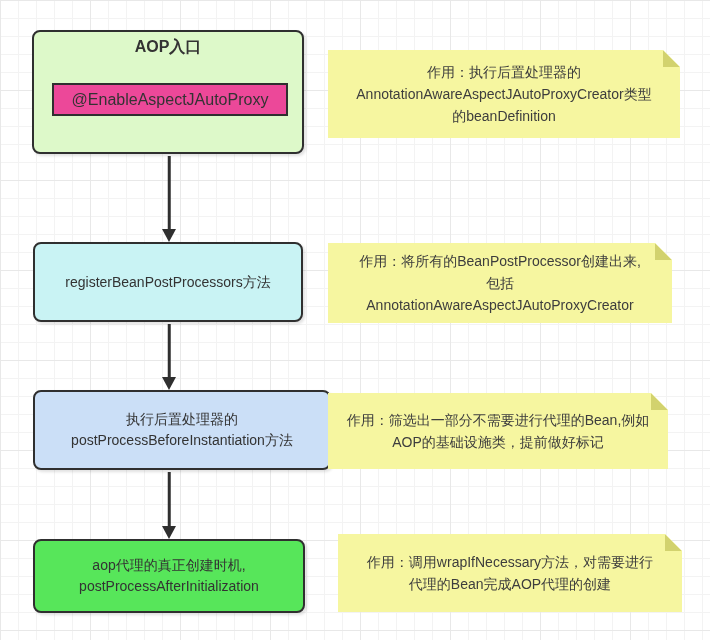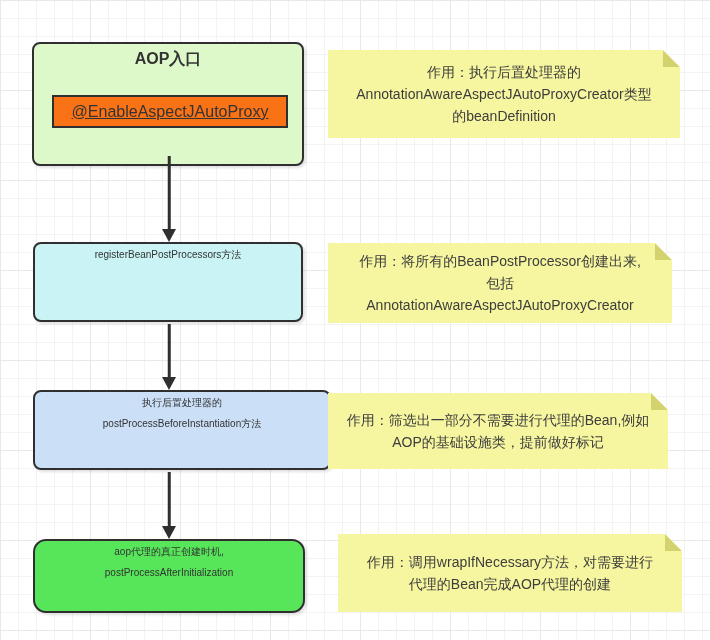--- a/index.html
+++ b/index.html
@@ -25,26 +25,26 @@
     text-align:center;font-weight:bold;font-size:16px;
     margin-top:5px;white-space:pre-line;
   }
   .chip{
     position:absolute;left:18px;top:51px;width:236px;height:33px;
     box-sizing:border-box;border:2px solid #2f2f2f;
     display:flex;align-items:center;justify-content:center;
     font-size:16px;
   }
   .step{
-    display:flex;justify-content:center;
-    text-align:center;font-size:10px;line-height:21px;white-space:pre-line;
+    display:flex;align-items:center;justify-content:center;
+    text-align:center;font-size:14px;line-height:21px;white-space:pre-line;
   }
   .node-register{left:33px;top:242px;width:270px;height:80px;}
   .node-before{left:33px;top:390px;width:298px;height:80px;}
-  .node-after{left:33px;top:539px;width:272px;height:74px;border-radius:13px;}
+  .node-after{left:33px;top:539px;width:272px;height:74px;}
   .arrow{position:absolute;width:14px;}
   .arrow .line{
     position:absolute;left:50%;transform:translateX(-50%);
     top:0;bottom:11px;width:2.5px;background:#2f2f2f;
   }
   .arrow .head{
     position:absolute;bottom:0;left:0;width:0;height:0;
     border-left:7px solid transparent;border-right:7px solid transparent;
     border-top:13px solid #2f2f2f;
   }
@@ -66,23 +66,23 @@
   .note-2{left:328px;top:243px;width:344px;height:80px;}
   .note-3{left:328px;top:393px;width:340px;height:76px;}
   .note-4{left:338px;top:534px;width:344px;height:78px;}
   .note-text{position:relative;z-index:1;}
 </style>
 </head>
 <body>
 
 <div class="canvas">
 
-  <div class="node node-entry" style="background-color: rgb(221, 249, 201); margin-top: 12px;">
+  <div class="node node-entry" style="background-color: rgb(221, 249, 201);">
     <div class="node-title">AOP入口</div>
-    <div class="chip" style="background-color: #f97316; text-decoration: underline;">
+    <div class="chip" style="background-color: #ec4899;">
       <span>@EnableAspectJAutoProxy</span>
     </div>
   </div>
 
   <div class="arrow arrow-1">
     <div class="line"></div>
     <div class="head"></div>
   </div>
 
   <div class="node step node-register" style="background-color: rgb(201, 243, 244);">

